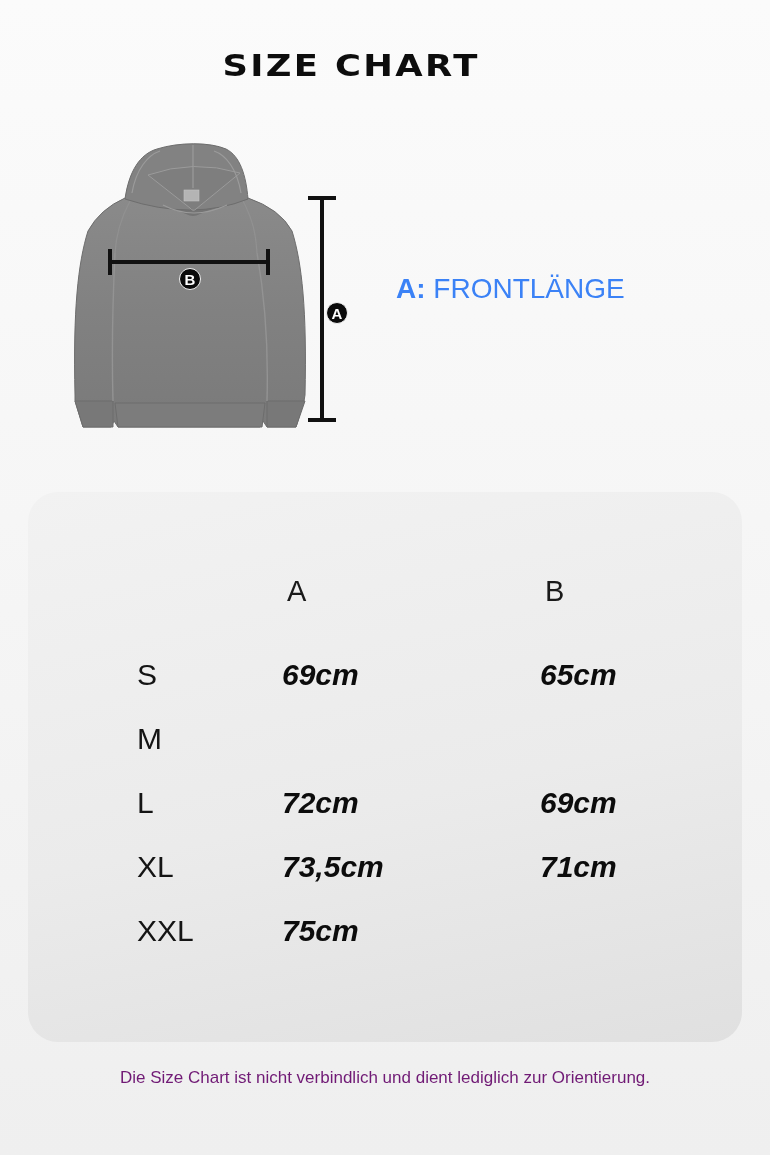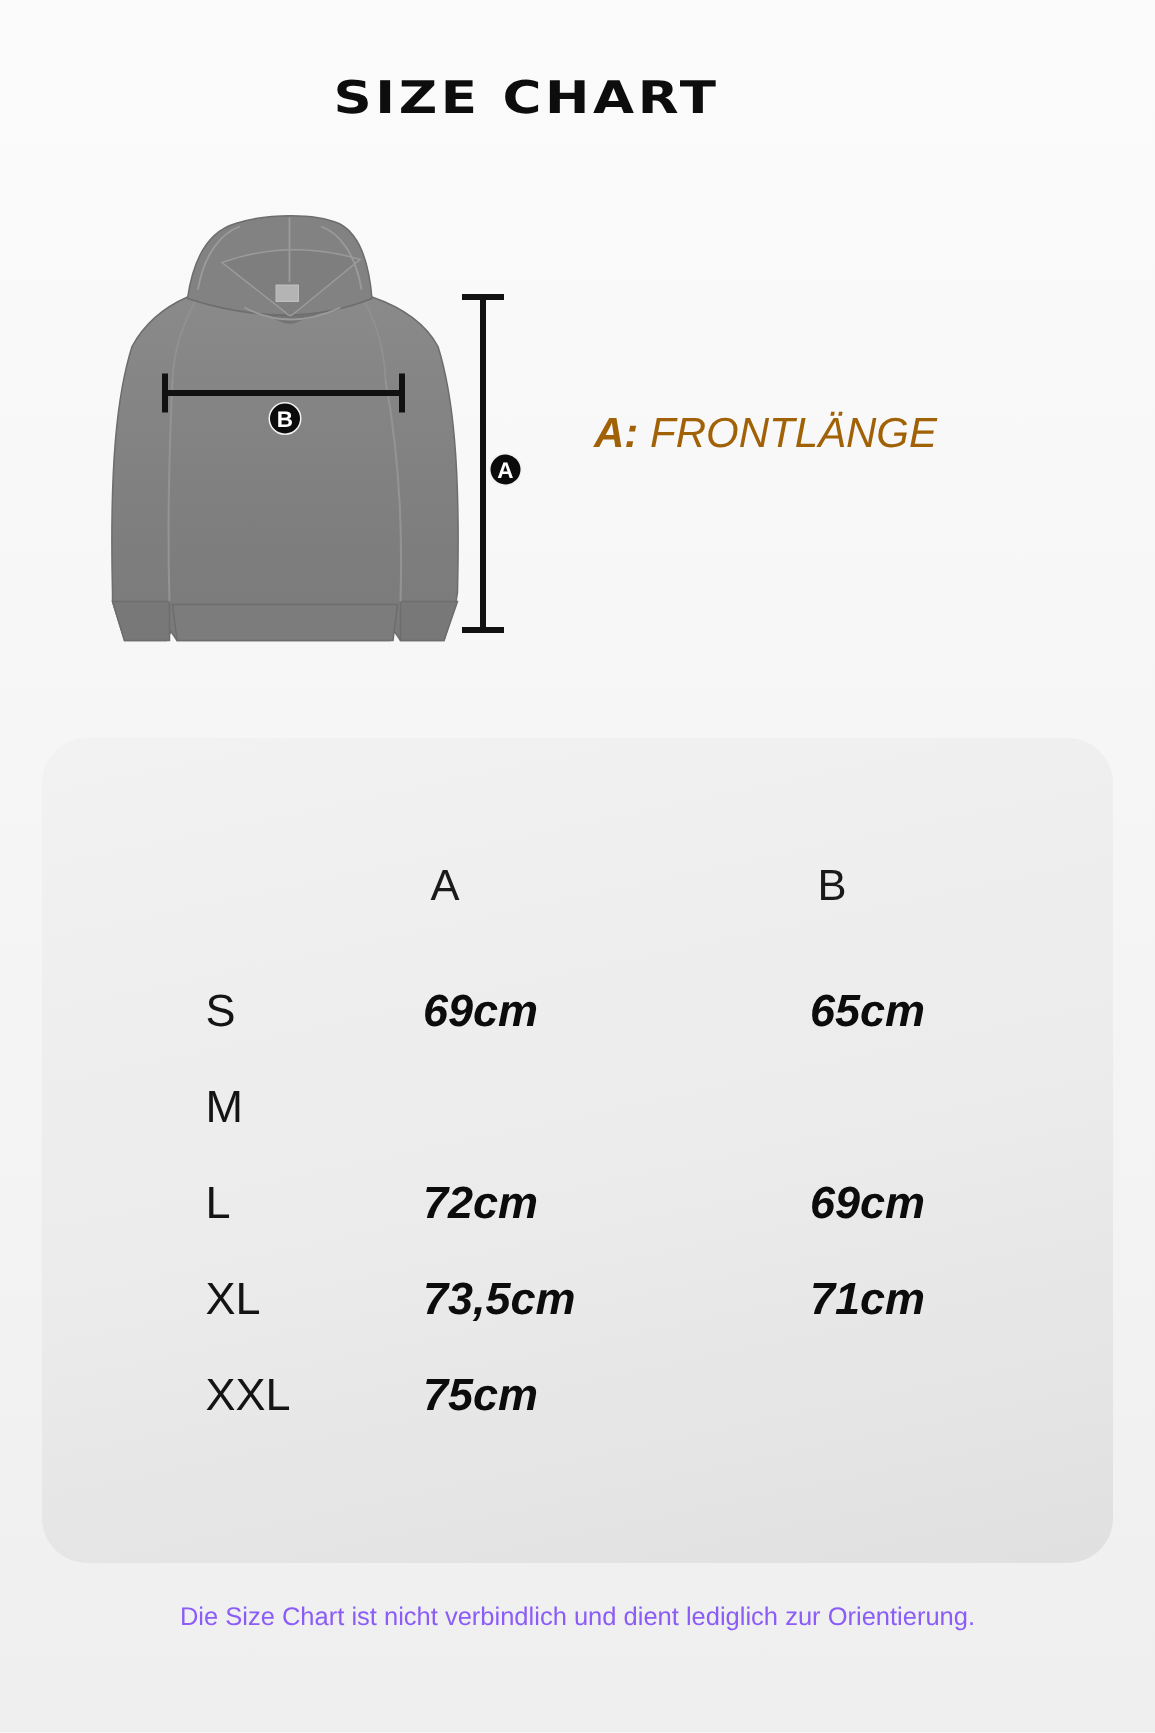--- a/index.html
+++ b/index.html
@@ -43,23 +43,22 @@
     top: 135px;
     width: 300px;
     height: 300px;
   }
   .legend {
     position: absolute;
     left: 396px;
     top: 272px;
     font-size: 28px;
     line-height: 33px;
-    color: #a16207;
+    color: #3b82f6;
     white-space: nowrap;
-    font-style: italic;
   }
   .legend .legend-key {
     font-weight: 700;
   }
   .marker-text {
     font-family: "Liberation Sans", sans-serif;
     font-size: 15px;
     font-weight: 700;
     fill: #ffffff;
     text-anchor: middle;
@@ -105,21 +104,21 @@
   }
 
   
   .disclaimer {
     position: absolute;
     left: 0;
     top: 1068px;
     width: 770px;
     text-align: center;
     font-size: 17px;
-    color: #8b5cf6;
+    color: #701a75;
   }
 </style>
 </head>
 <body>
 
 <div class="page-title">
   <span class="title-inner">SIZE CHART</span>
 </div>
 
 <div class="diagram-wrap">

